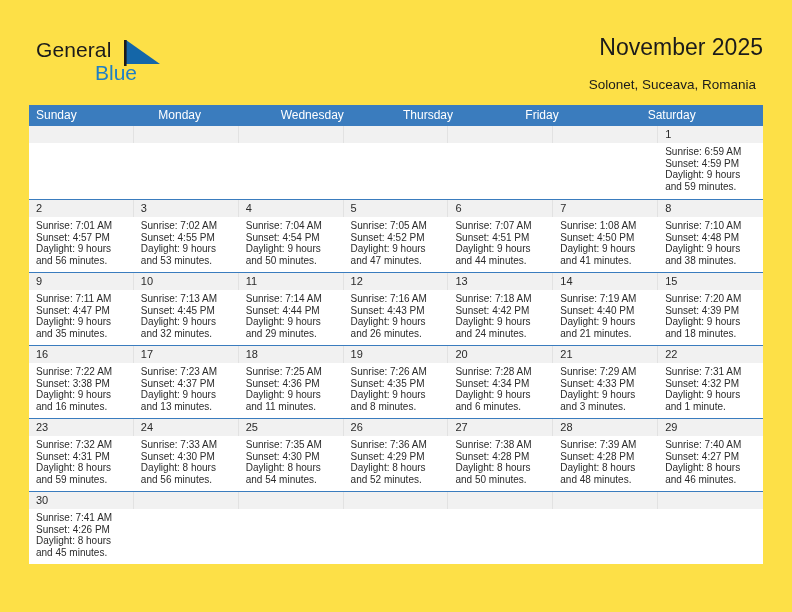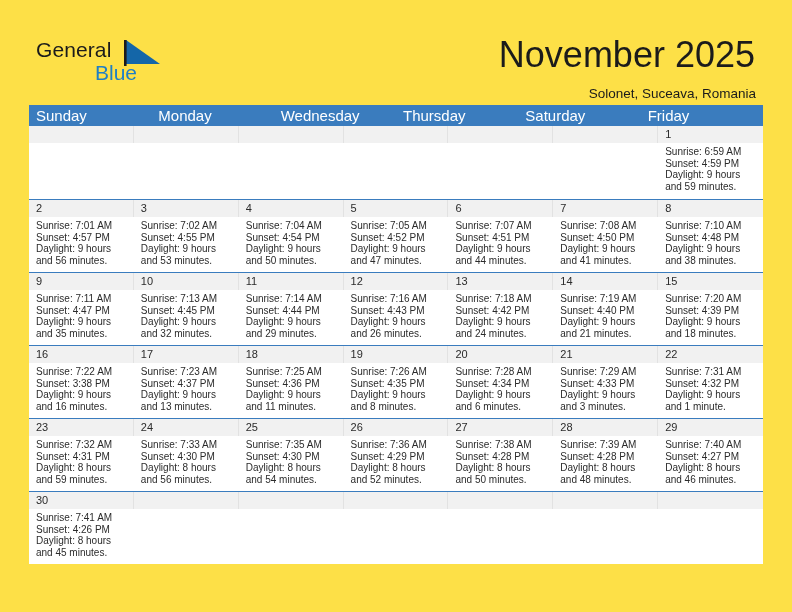--- a/index.html
+++ b/index.html
@@ -61,26 +61,26 @@
     font-family: "Liberation Sans", sans-serif;
   }
 
   .title-block {
     position: absolute;
     right: 0;
     top: 0;
     text-align: right;
   }
   .cal-title {
-    font-size: 36px;
+    font-size: 23px;
     color: #1b1b1b;
     line-height: 34px;
     white-space: nowrap;
     font-weight: normal;
-    margin: 8px;
+    margin: 0;
   }
   .cal-subtitle {
     font-size: 13.5px;
     color: #1b1b1b;
     line-height: 22px;
     white-space: nowrap;
     margin: 7px;
     padding-top: 3px;
   }
 
@@ -92,21 +92,21 @@
     width: 734px;
   }
   .weekdays {
     display: flex;
     background: #3a7cbe;
     height: 21px;
   }
   .weekday {
     flex: 1 1 0;
     color: #ffffff;
-    font-size: 15px;
+    font-size: 12px;
     line-height: 21px;
     padding-left: 7px;
     white-space: nowrap;
     overflow: hidden;
   }
 
   .week {
     display: flex;
     border-top: 1px solid #3a7cbe;
     min-height: 73px;
@@ -162,22 +162,22 @@
 
   </div>
 
   <div class="calendar">
 
     <div class="weekdays">
       <div class="weekday">Sunday</div>
       <div class="weekday">Monday</div>
       <div class="weekday">Wednesday</div>
       <div class="weekday">Thursday</div>
+      <div class="weekday">Friday</div>
       <div class="weekday">Saturday</div>
-      <div class="weekday">Friday</div>
     </div>
 
     <div class="week first">
       <div class="day empty">
           <div class="day-head"></div>
           <div class="day-body">
             <div></div>
             <div></div>
             <div></div>
             <div></div>
@@ -281,21 +281,21 @@
           <div class="day-body">
             <div>Sunrise: 7:07 AM</div>
             <div>Sunset: 4:51 PM</div>
             <div>Daylight: 9 hours</div>
             <div>and 44 minutes.</div>
           </div>
         </div>
       <div class="day">
           <div class="day-head">7</div>
           <div class="day-body">
-            <div>Sunrise: 7:08 AM</div>
+            <div>Sunrise: 1:08 AM</div>
             <div>Sunset: 4:50 PM</div>
             <div>Daylight: 9 hours</div>
             <div>and 41 minutes.</div>
           </div>
         </div>
       <div class="day">
           <div class="day-head">8</div>
           <div class="day-body">
             <div>Sunrise: 7:10 AM</div>
             <div>Sunset: 4:48 PM</div>

